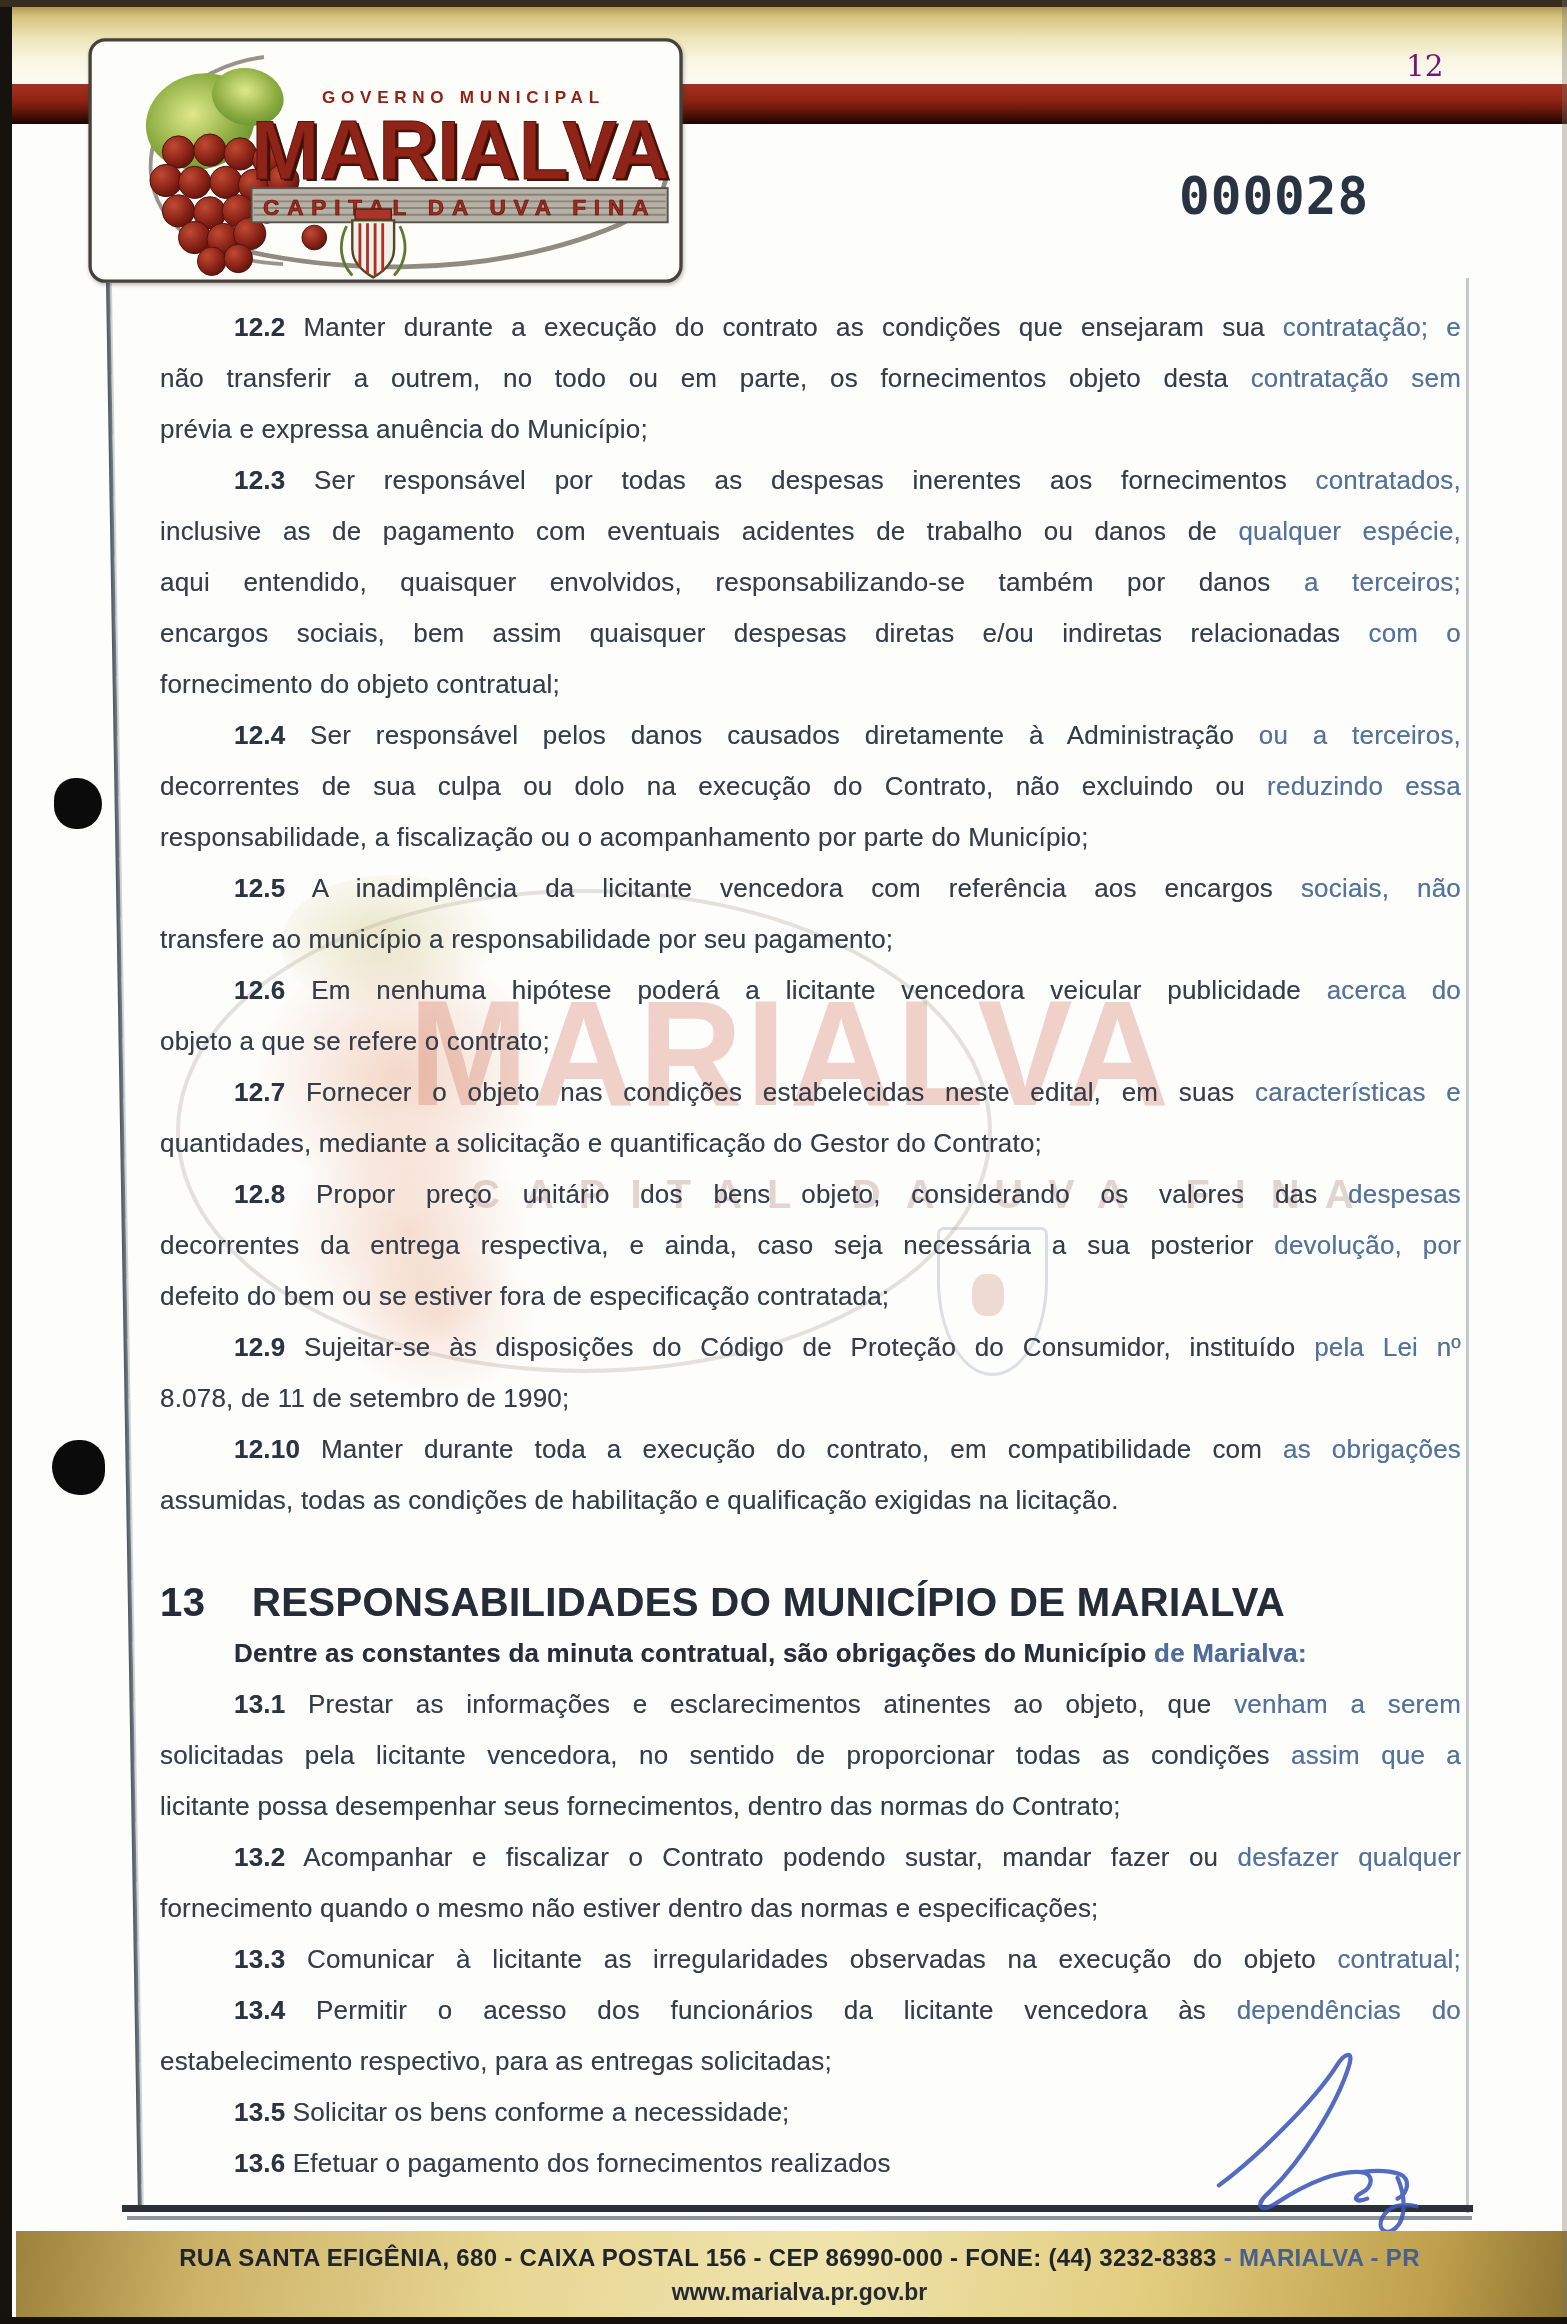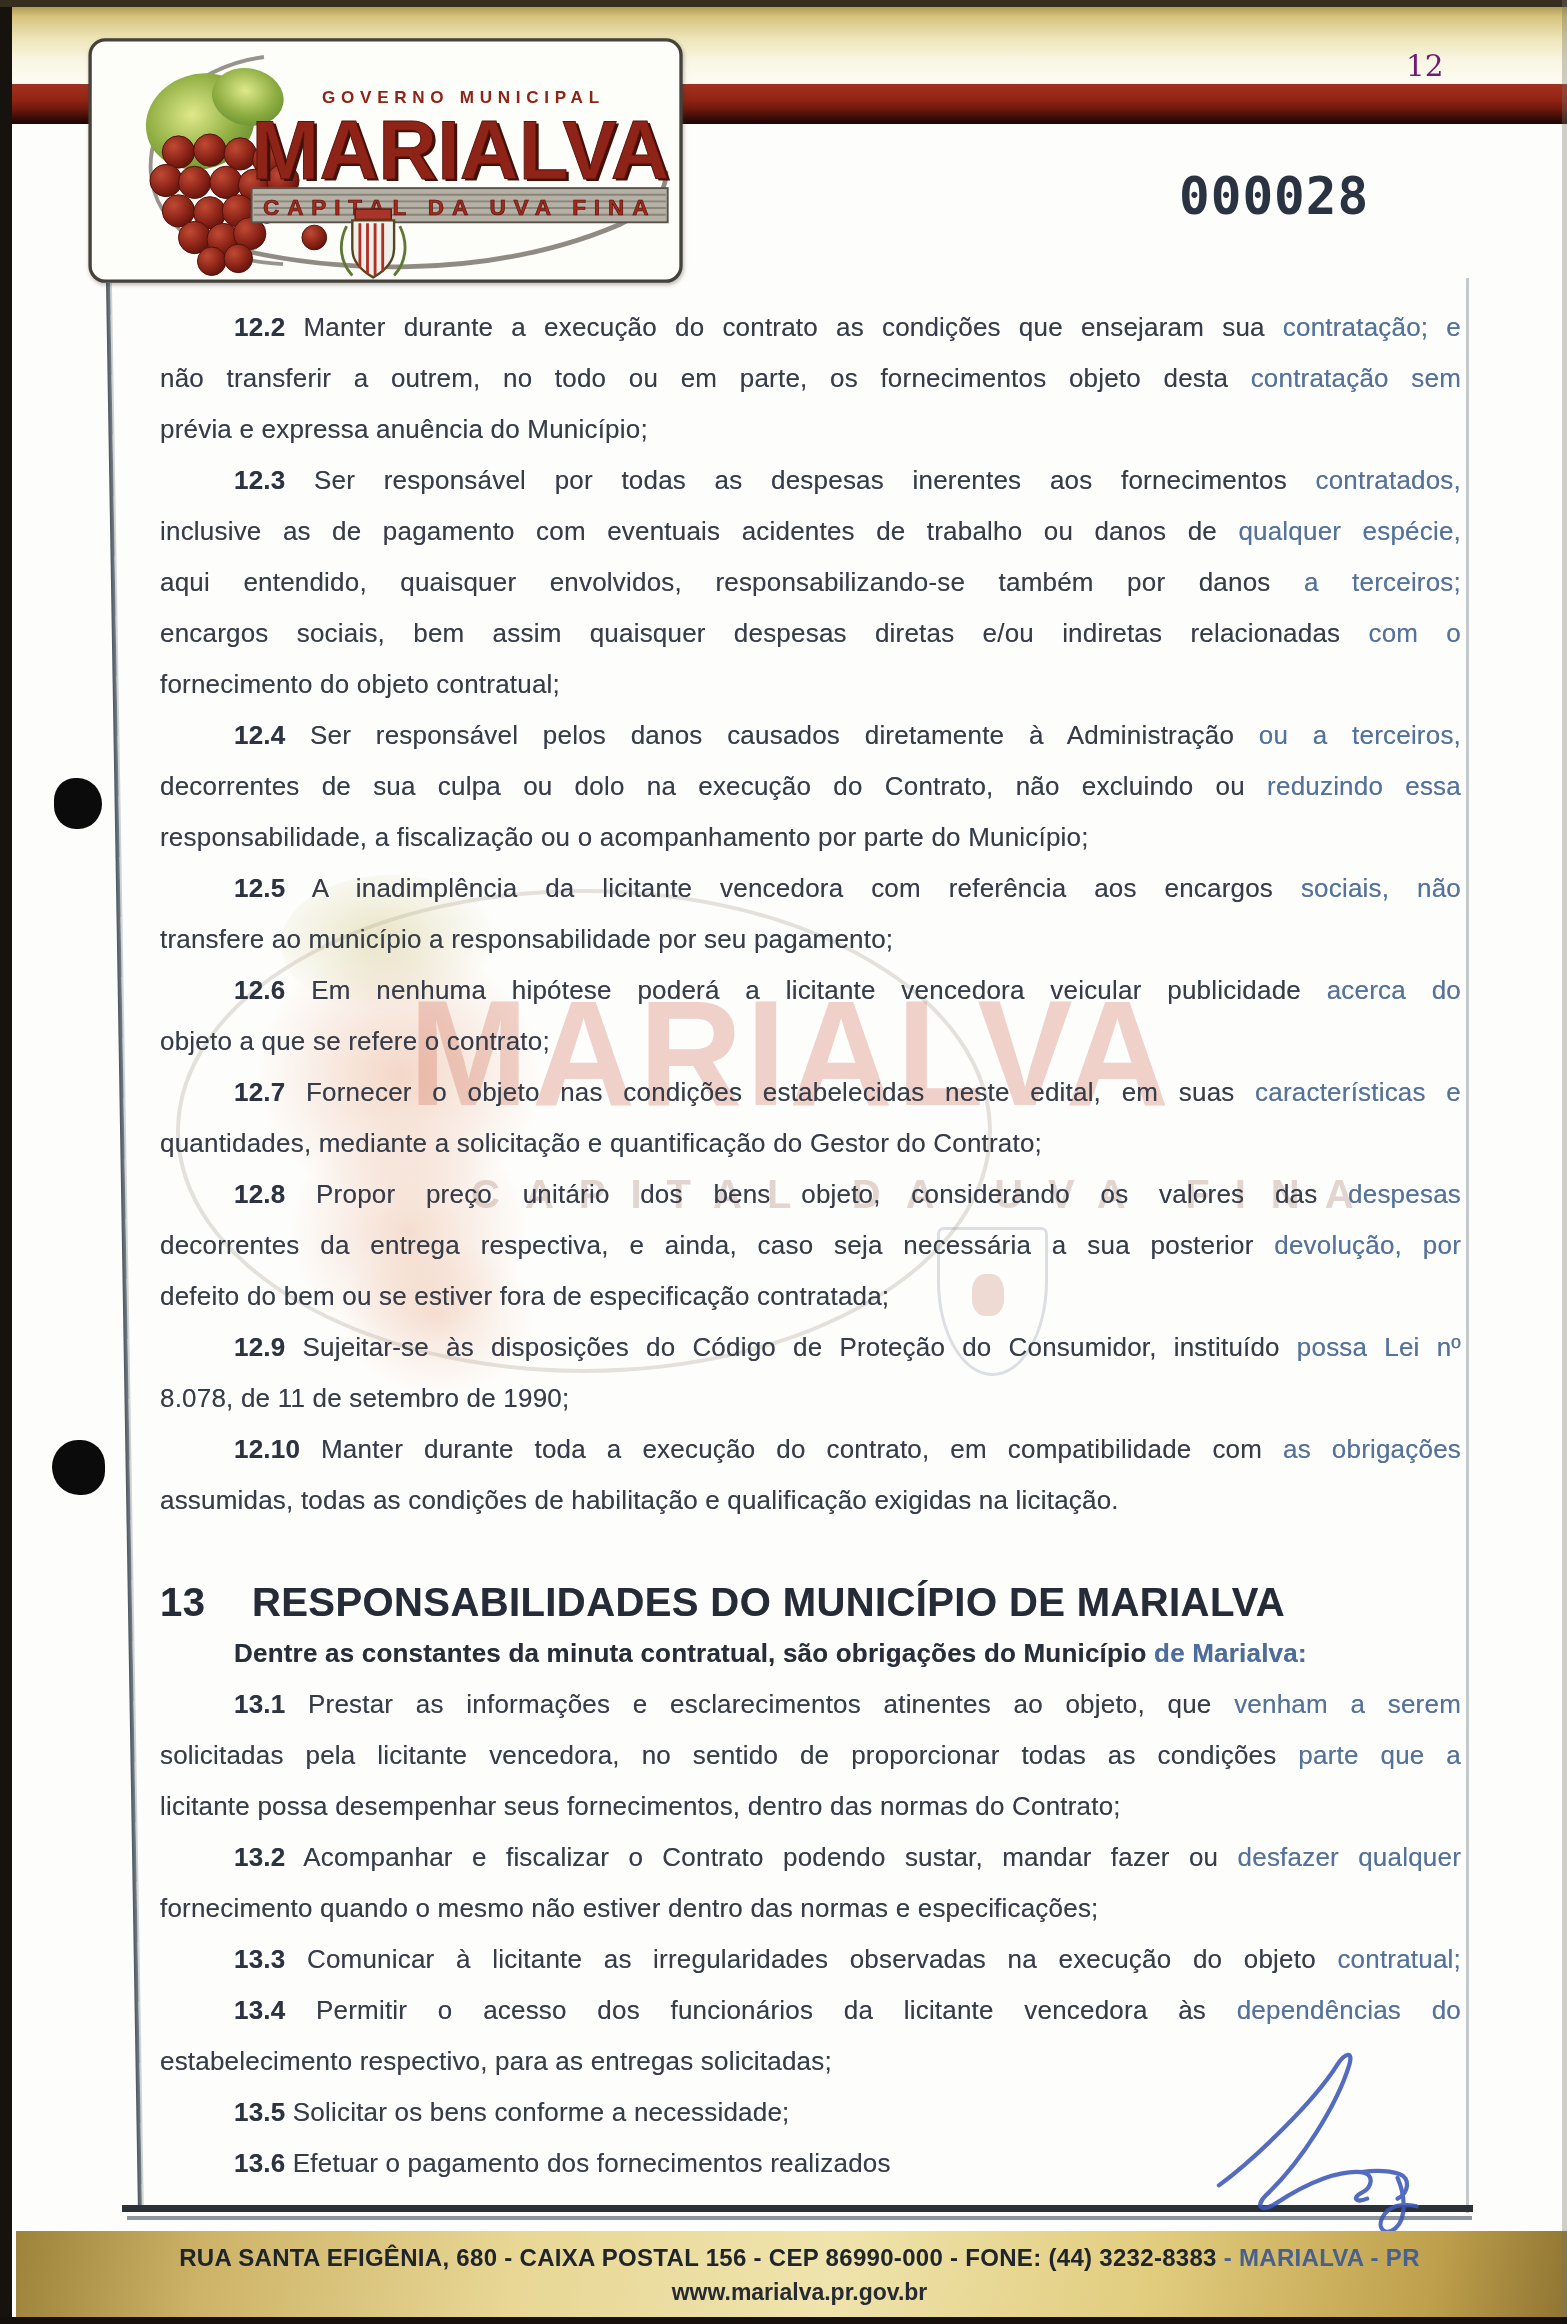--- a/index.html
+++ b/index.html
@@ -188,29 +188,29 @@
     <div class="row"><span>responsabilidade, a fiscalização ou o acompanhamento por parte do Município;</span></div>
     <div class="row indent fill"><span class="num">12.5</span><span> A inadimplência da licitante vencedora com referência aos encargos </span><span class="blue">sociais, não</span></div>
     <div class="row"><span>transfere ao município a responsabilidade por seu pagamento;</span></div>
     <div class="row indent fill"><span class="num">12.6</span><span> Em nenhuma hipótese poderá a licitante vencedora veicular publicidade </span><span class="blue">acerca do</span></div>
     <div class="row"><span>objeto a que se refere o contrato;</span></div>
     <div class="row indent fill"><span class="num">12.7</span><span> Fornecer o objeto nas condições estabelecidas neste edital, em suas </span><span class="blue">características e</span></div>
     <div class="row"><span>quantidades, mediante a solicitação e quantificação do Gestor do Contrato;</span></div>
     <div class="row indent fill"><span class="num">12.8</span><span> Propor preço unitário dos bens objeto, considerando os valores das </span><span class="blue">despesas</span></div>
     <div class="row fill"><span>decorrentes da entrega respectiva, e ainda, caso seja necessária a sua posterior </span><span class="blue">devolução, por</span></div>
     <div class="row"><span>defeito do bem ou se estiver fora de especificação contratada;</span></div>
-    <div class="row indent fill"><span class="num">12.9</span><span> Sujeitar-se às disposições do Código de Proteção do Consumidor, instituído </span><span class="blue">possa Lei nº</span></div>
+    <div class="row indent fill"><span class="num">12.9</span><span> Sujeitar-se às disposições do Código de Proteção do Consumidor, instituído </span><span class="blue">pela Lei nº</span></div>
     <div class="row"><span>8.078, de 11 de setembro de 1990;</span></div>
     <div class="row indent fill"><span class="num">12.10</span><span> Manter durante toda a execução do contrato, em compatibilidade com </span><span class="blue">as obrigações</span></div>
     <div class="row"><span>assumidas, todas as condições de habilitação e qualificação exigidas na licitação.</span></div>
     <div class="row spacer"></div>
     <div class="row heading"><span class="hnum">13</span><span>RESPONSABILIDADES DO MUNICÍPIO DE MARIALVA</span></div>
     <div class="row indent boldline"><span>Dentre as constantes da minuta contratual, são obrigações do Município </span><span class="blue">de Marialva:</span></div>
     <div class="row indent fill"><span class="num">13.1</span><span> Prestar as informações e esclarecimentos atinentes ao objeto, que </span><span class="blue">venham a serem</span></div>
-    <div class="row fill"><span>solicitadas pela licitante vencedora, no sentido de proporcionar todas as condições </span><span class="blue">parte que a</span></div>
+    <div class="row fill"><span>solicitadas pela licitante vencedora, no sentido de proporcionar todas as condições </span><span class="blue">assim que a</span></div>
     <div class="row"><span>licitante possa desempenhar seus fornecimentos, dentro das normas do Contrato;</span></div>
     <div class="row indent fill"><span class="num">13.2</span><span> Acompanhar e fiscalizar o Contrato podendo sustar, mandar fazer ou </span><span class="blue">desfazer qualquer</span></div>
     <div class="row"><span>fornecimento quando o mesmo não estiver dentro das normas e especificações;</span></div>
     <div class="row indent fill"><span class="num">13.3</span><span> Comunicar à licitante as irregularidades observadas na execução do objeto </span><span class="blue">contratual;</span></div>
     <div class="row indent fill"><span class="num">13.4</span><span> Permitir o acesso dos funcionários da licitante vencedora às </span><span class="blue">dependências do</span></div>
     <div class="row"><span>estabelecimento respectivo, para as entregas solicitadas;</span></div>
     <div class="row indent"><span class="num">13.5</span><span> Solicitar os bens conforme a necessidade;</span></div>
     <div class="row indent"><span class="num">13.6</span><span> Efetuar o pagamento dos fornecimentos realizados</span></div>
   </div>
 

